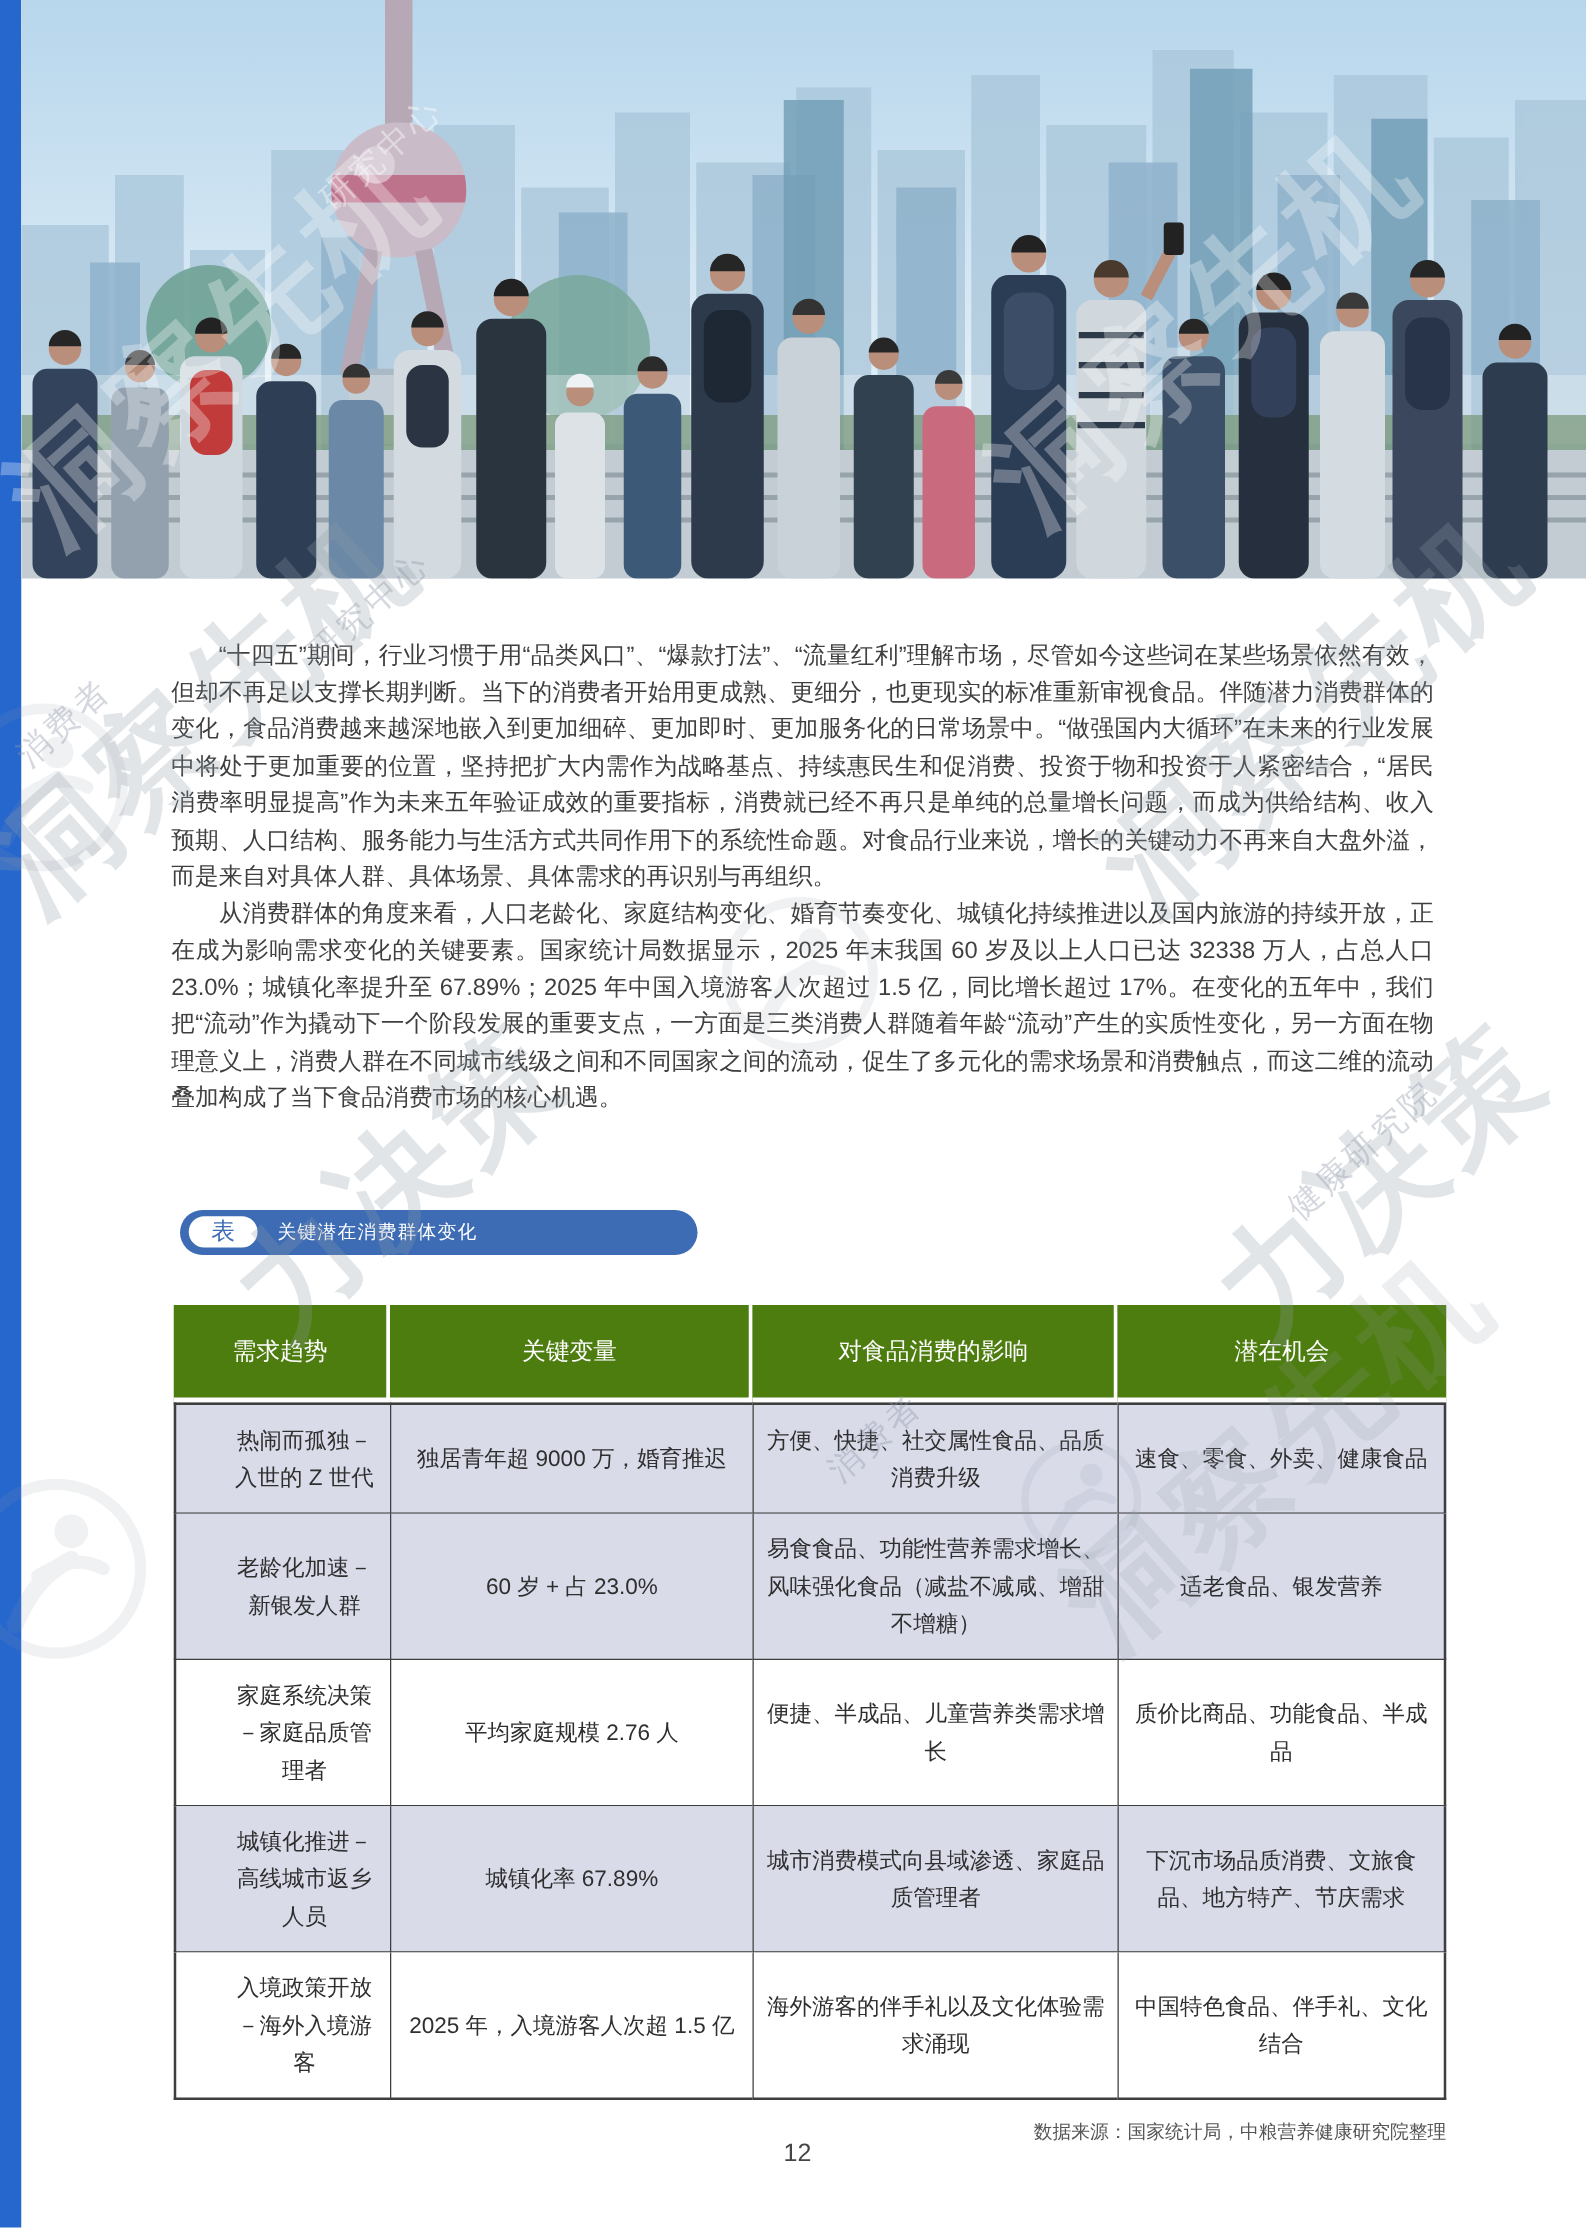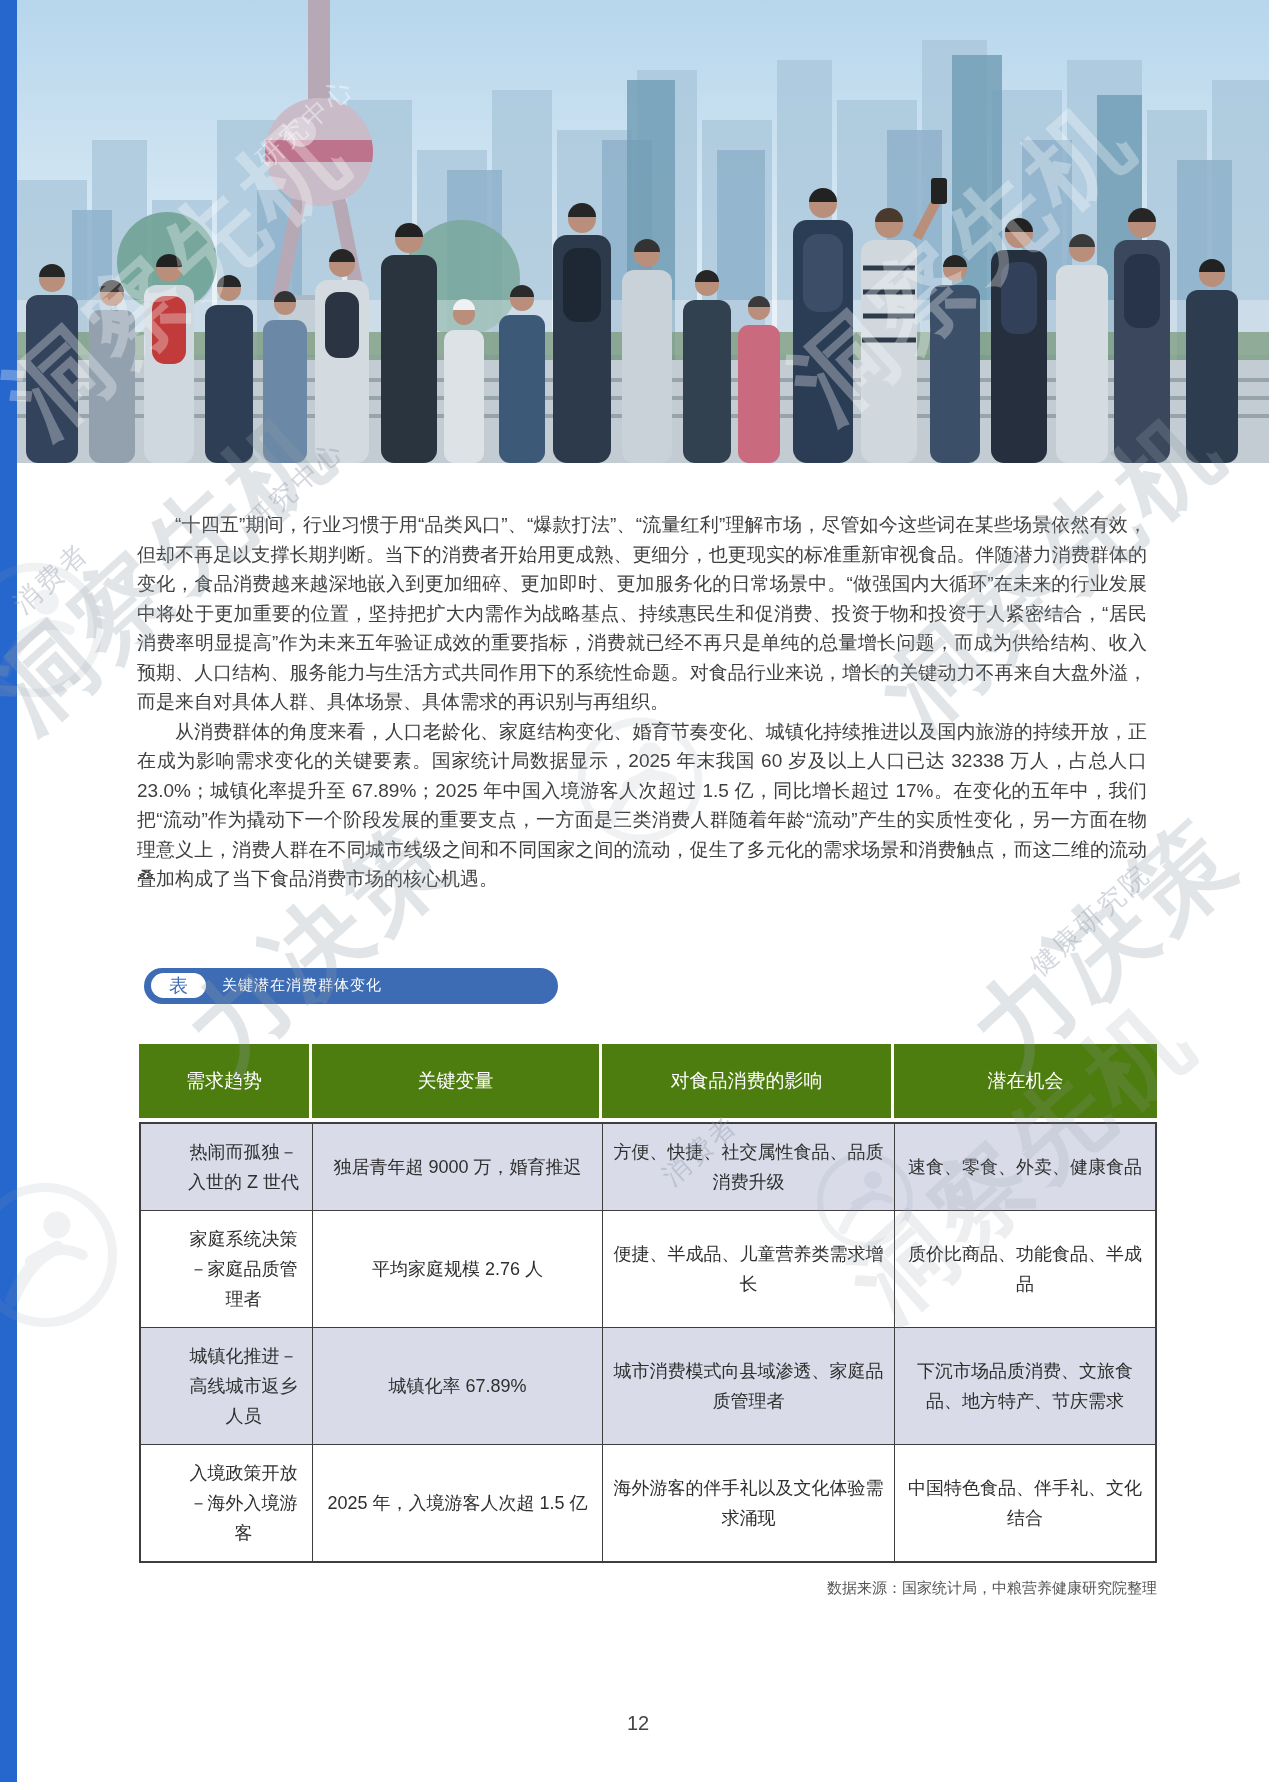--- a/index.html
+++ b/index.html
@@ -333,20 +333,26 @@
           <th>潜在机会</th>
         </tr>
       </thead>
       <tbody>
         <tr class="shaded">
           <td>热闹而孤独－入世的 Z 世代</td>
           <td>独居青年超 9000 万，婚育推迟</td>
           <td>方便、快捷、社交属性食品、品质消费升级</td>
           <td>速食、零食、外卖、健康食品</td>
         </tr>
+        <tr class="shaded">
+          <td>老龄化加速－新银发人群</td>
+          <td>60 岁 + 占 23.0%</td>
+          <td>易食食品、功能性营养需求增长、风味强化食品（减盐不减咸、增甜不增糖）</td>
+          <td>适老食品、银发营养</td>
+        </tr>
         <tr>
           <td>家庭系统决策－家庭品质管理者</td>
           <td>平均家庭规模 2.76 人</td>
           <td>便捷、半成品、儿童营养类需求增长</td>
           <td>质价比商品、功能食品、半成品</td>
         </tr>
         <tr class="shaded">
           <td>城镇化推进－高线城市返乡人员</td>
           <td>城镇化率 67.89%</td>
           <td>城市消费模式向县域渗透、家庭品质管理者</td>

